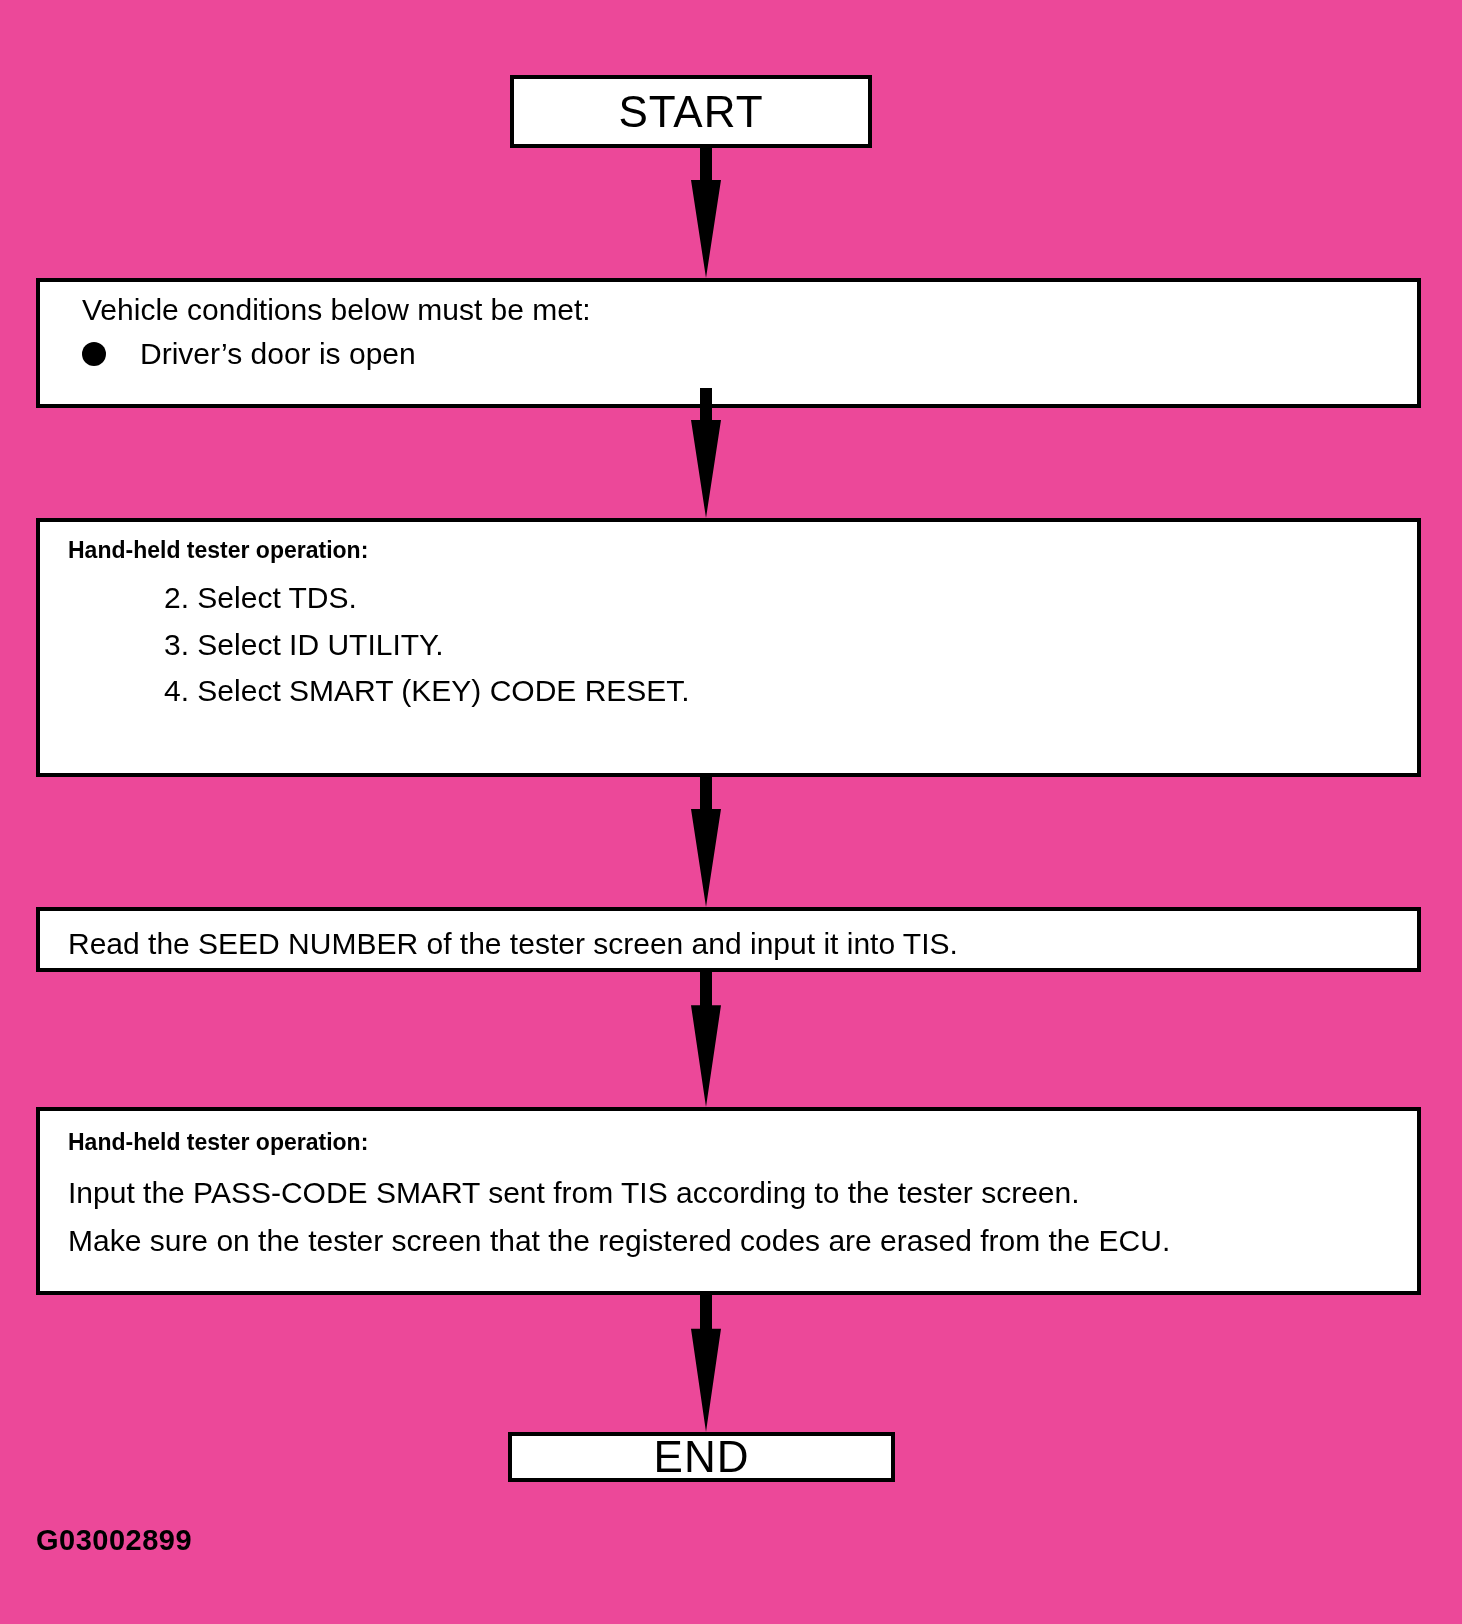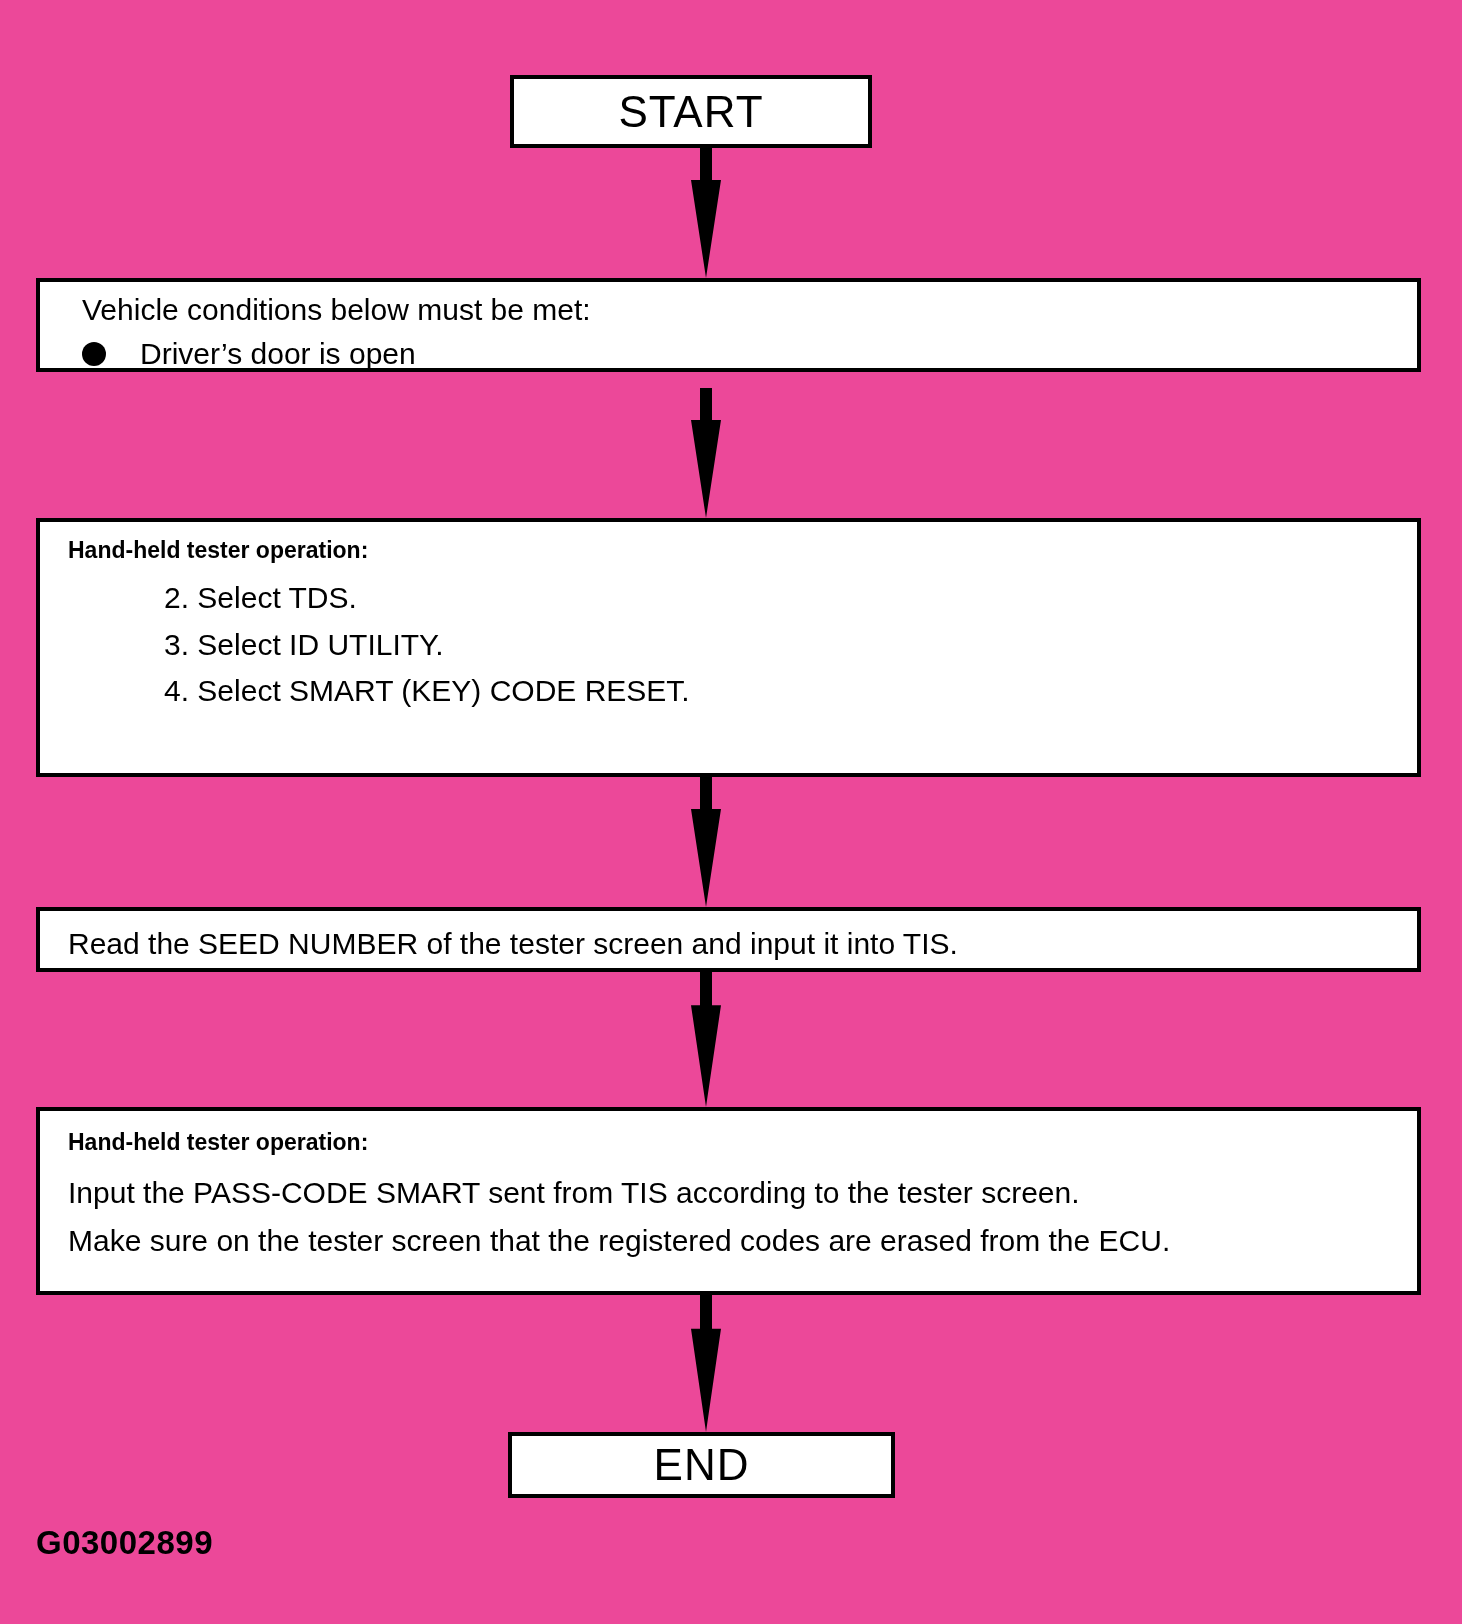--- a/index.html
+++ b/index.html
@@ -23,23 +23,23 @@
     box-sizing: border-box;
   }
   .terminal {
     display: flex;
     align-items: center;
     justify-content: center;
     font-size: 44px;
     letter-spacing: 1px;
   }
   .start-box { left: 510px; top: 75px;  width: 362px; height: 73px; }
-  .end-box   { left: 508px; top: 1432px; width: 387px; height: 66px; }
+  .end-box   { left: 508px; top: 1432px; width: 387px; height: 50px; }
 
-  .conditions-box { left: 36px; top: 278px; width: 1385px; height: 94px; padding: 6px 20px 0 42px; }
+  .conditions-box { left: 36px; top: 278px; width: 1385px; height: 130px; padding: 6px 20px 0 42px; }
   .tester1-box    { left: 36px; top: 518px; width: 1385px; height: 259px; padding: 6px 20px 0 28px; }
   .seed-box       { left: 36px; top: 907px; width: 1385px; height: 65px;
                     display: flex; align-items: center; padding: 8px 20px 0 28px; }
   .tester2-box    { left: 36px; top: 1107px; width: 1385px; height: 188px; padding: 9px 20px 0 28px; }
 
   .line {
     font-size: 30px;
     line-height: 44px;
     white-space: nowrap;
   }
@@ -78,21 +78,21 @@
   .arrow-1 { left: 688px; top: 148px;  height: 130px; }
   .arrow-2 { left: 688px; top: 388px;  height: 130px; }
   .arrow-3 { left: 688px; top: 777px;  height: 130px; }
   .arrow-4 { left: 688px; top: 972px;  height: 135px; }
   .arrow-5 { left: 688px; top: 1295px; height: 137px; }
 
   .figure-code {
     position: absolute;
     left: 36px;
     top: 1524px;
-    font-size: 33px;
+    font-size: 29px;
     font-weight: bold;
     letter-spacing: 0.5px;
   }
 </style>
 </head>
 <body>
 
 <div class="canvas">
 
   <div class="box terminal start-box">

